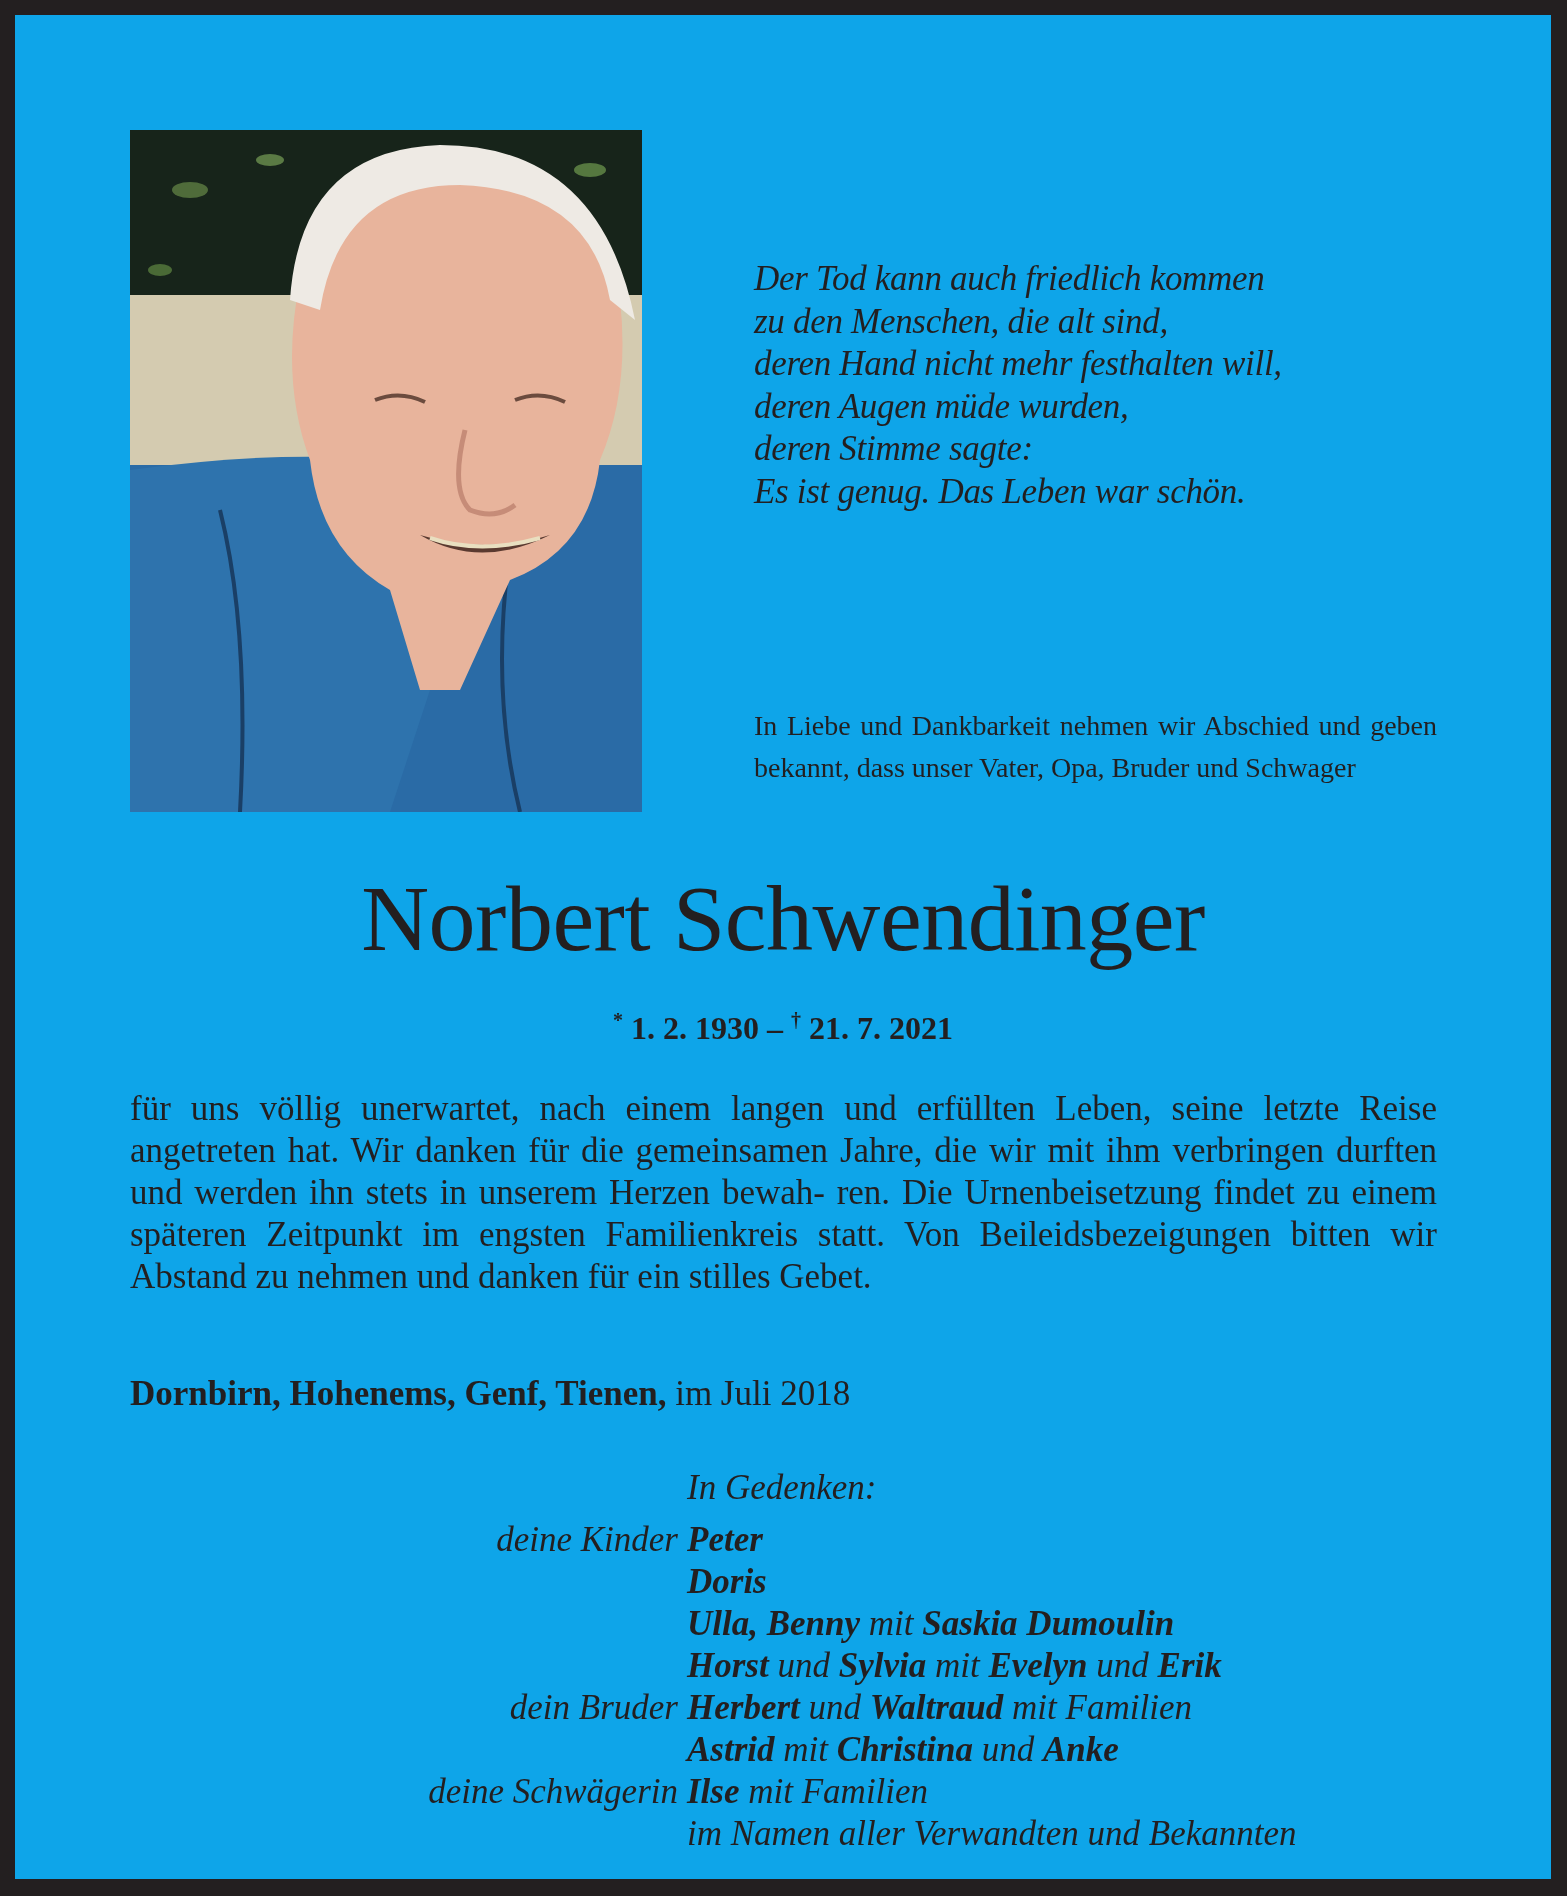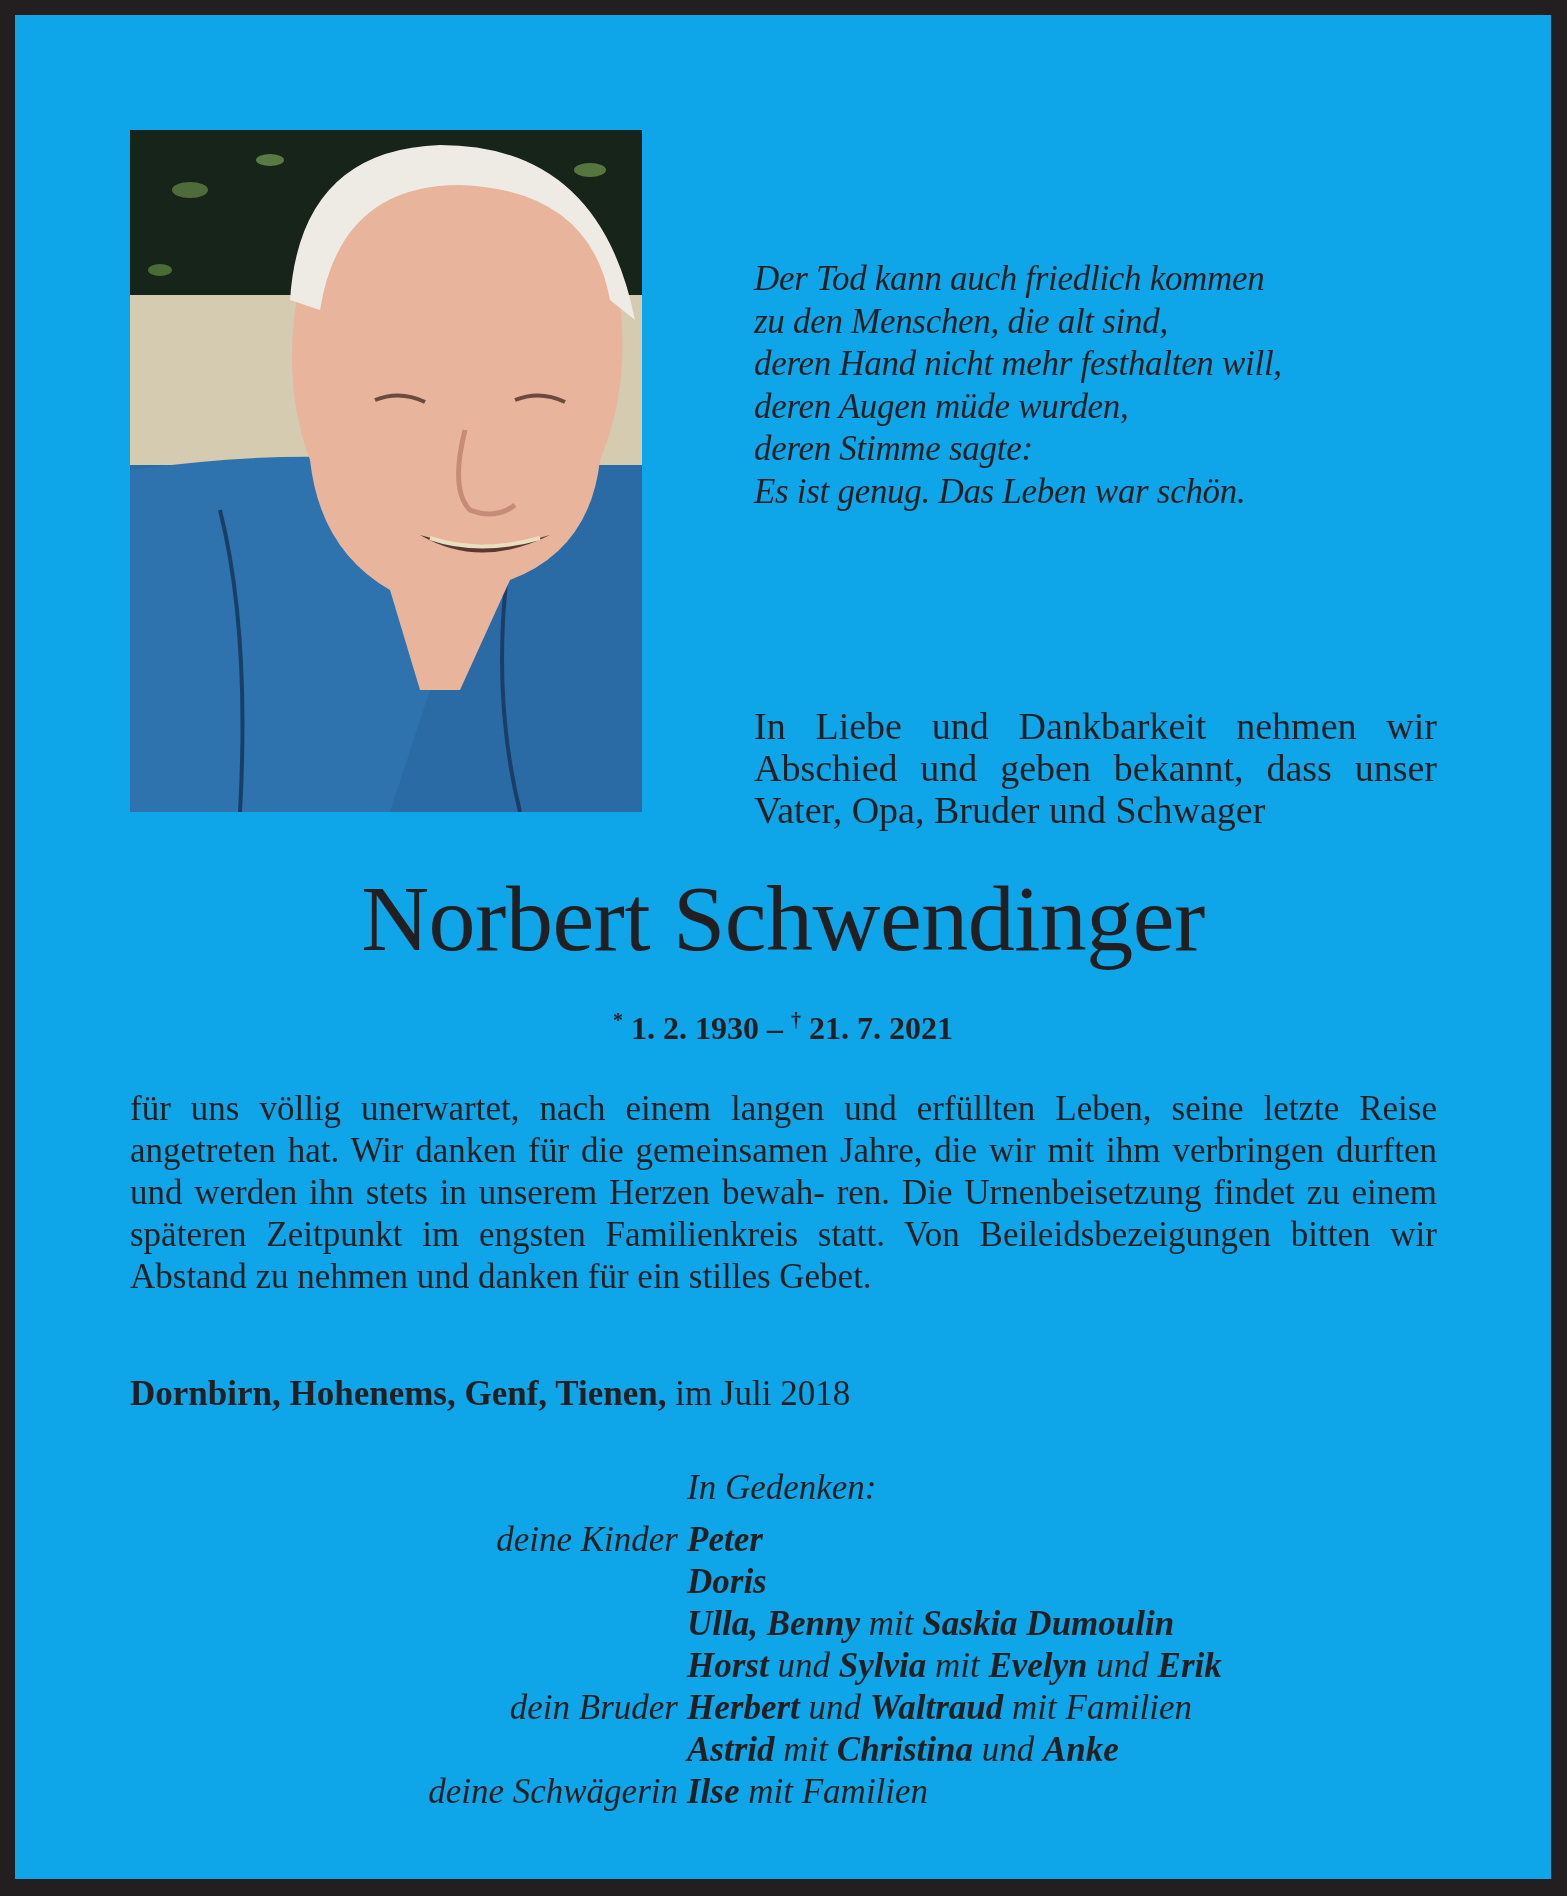--- a/index.html
+++ b/index.html
@@ -4,21 +4,21 @@
   <style>
     html, body { margin: 0; padding: 0; }
     body { width: 1567px; height: 1896px; background: #231f20; position: relative; overflow: hidden;
       font-family: "Liberation Serif", "DejaVu Serif", serif; color: #231f20; }
     .page { position: absolute; left: 15px; top: 15px; width: 1536px; height: 1864px; background: #0ea5e9; }
     .photo { position: absolute; left: 115px; top: 115px; width: 512px; height: 682px; overflow: hidden;
       background: linear-gradient(180deg, #1c2a1c 0%, #223322 22%, #cfc7ad 24%, #d8d0b8 38%, #2d72ad 40%, #2a6aa3 100%); }
     .photo svg { width: 100%; height: 100%; display: block; }
     .poem { position: absolute; left: 739px; top: 243px; font-style: italic; font-size: 35px; line-height: 42.6px; letter-spacing: -0.3px; }
     .poem div { white-space: nowrap; }
-    .intro { position: absolute; left: 739px; top: 690px; width: 683px; font-size: 38px; line-height: 42px; text-align: justify; text-align-last: left; }
+    .intro { position: absolute; left: 739px; top: 690px; width: 683px; font-size: 28px; line-height: 42px; text-align: justify; text-align-last: left; }
     .name { position: absolute; left: 0; width: 1536px; top: 848px; text-align: center; font-size: 94px; line-height: 110px; letter-spacing: -0.5px; }
     .dates { position: absolute; left: 0; width: 1536px; top: 985px; text-align: center; font-size: 32px; font-weight: bold; line-height: 40px; }
     .dates sup { font-size: 20px; vertical-align: 12px; }
     .body { position: absolute; left: 115px; top: 1073px; width: 1307px; font-size: 35px; line-height: 42px; text-align: justify; text-align-last: left; }
     .place { position: absolute; left: 115px; top: 1358px; font-size: 35px; line-height: 42px; white-space: nowrap; }
     .place b { font-weight: bold; }
     .mourners { position: absolute; left: 0; top: 1452px; width: 1536px; font-size: 35px; line-height: 42px; font-style: italic; }
     .mrow { position: relative; height: 42px; white-space: nowrap; }
     .mrow .label { position: absolute; right: 873px; text-align: center; }
     .mrow .names { position: absolute; left: 672px; }
@@ -105,16 +105,20 @@
           <span class="names"><b>Herbert</b><span> und </span><b>Waltraud</b><span> mit Familien</span></span>
         </div>
         <div class="mrow">
           <span class="label"></span>
           <span class="names"><b>Astrid</b><span> mit </span><b>Christina</b><span> und </span><b>Anke</b></span>
         </div>
         <div class="mrow">
           <span class="label">deine Schwägerin</span>
           <span class="names"><b>Ilse</b><span> mit Familien</span></span>
         </div>
+        <div class="mrow">
+          <span class="label"></span>
+          <span class="names"><span>im Namen aller Verwandten und Bekannten</span></span>
+        </div>
       </div>
   </div>
 
 </div>
 
 </body></html>

